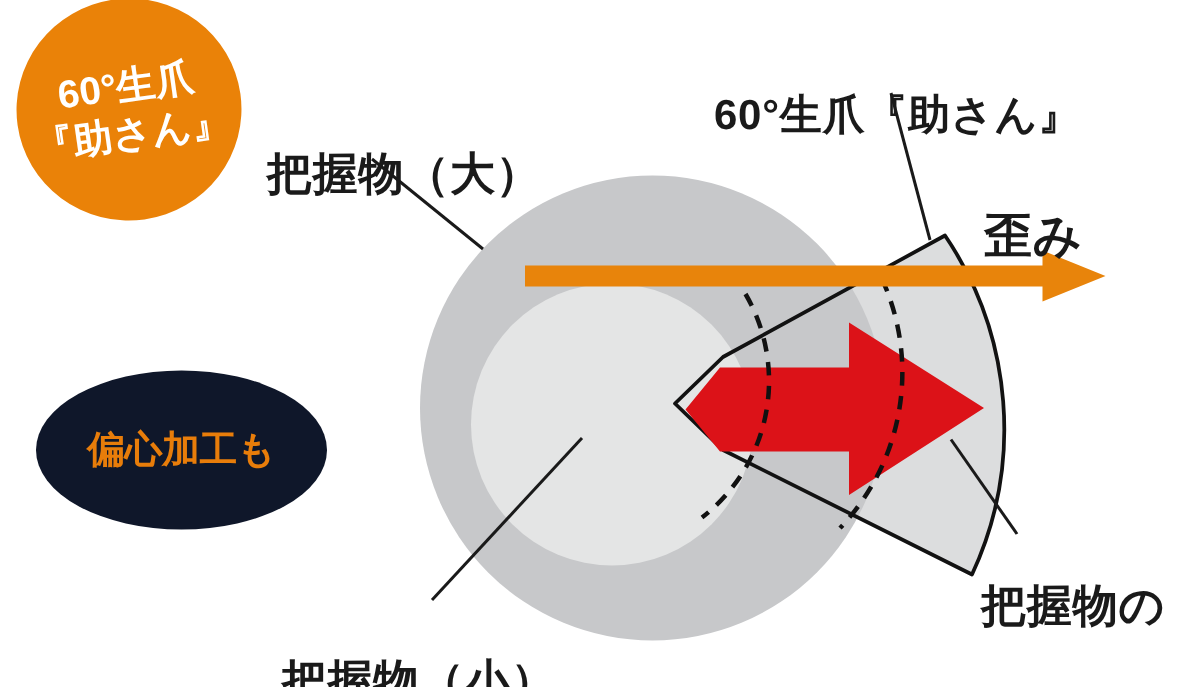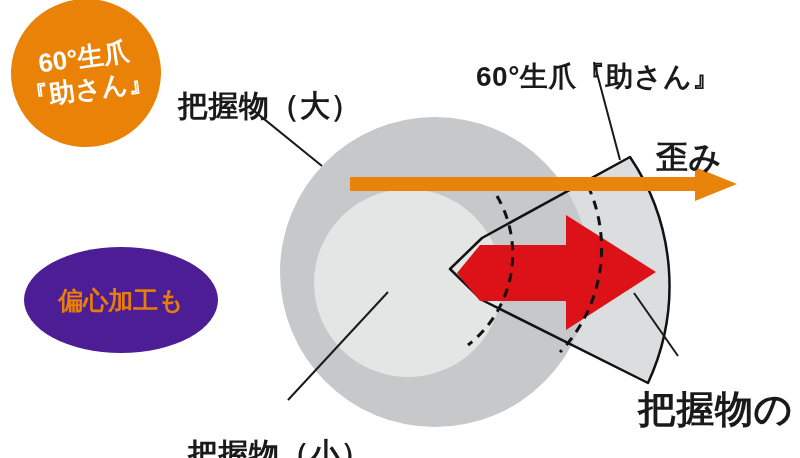--- a/index.html
+++ b/index.html
@@ -14,30 +14,30 @@
     margin-top:36px;
   }
   .badge{
     position:absolute;left:11px;top:-1px;width:150px;height:148px;border-radius:50%;
     background:#ea8208;color:#ffffff;display:flex;flex-direction:column;
     justify-content:center;align-items:center;transform:rotate(-8deg);
     font-weight:bold;font-size:26px;line-height:1.25;text-align:center;
   }
   .callout{
     position:absolute;left:24px;top:247px;width:194px;height:106px;border-radius:50%;
-    background:#4c1d95;color:#e87d0a;display:flex;flex-direction:column;
+    background:#0f172a;color:#e87d0a;display:flex;flex-direction:column;
     justify-content:center;align-items:center;font-weight:bold;font-size:25px;
     line-height:1.3;text-align:center;
   }
-  .lbl-object-large{left:178px;top:50px;font-size:30px;}
+  .lbl-object-large{left:178px;top:60px;font-size:30px;}
   .lbl-jaw-name{left:476px;top:22px;font-size:28px;}
   .lbl-distortion{left:656px;top:100px;font-size:32px;}
   .lbl-object-small{left:188px;top:398px;font-size:30px;}
   .lbl-ratio{
-    left:638px;top:350px;width:155px;font-size:38px;line-height:1.25;
+    left:638px;top:350px;width:155px;font-size:30px;line-height:1.25;
     text-align:center;white-space:normal;
   }
 </style>
 </head>
 <body>
 
 <div id="stage">
 
   <svg id="diagram-svg" width="800" height="458" viewBox="0 0 800 458">
 

